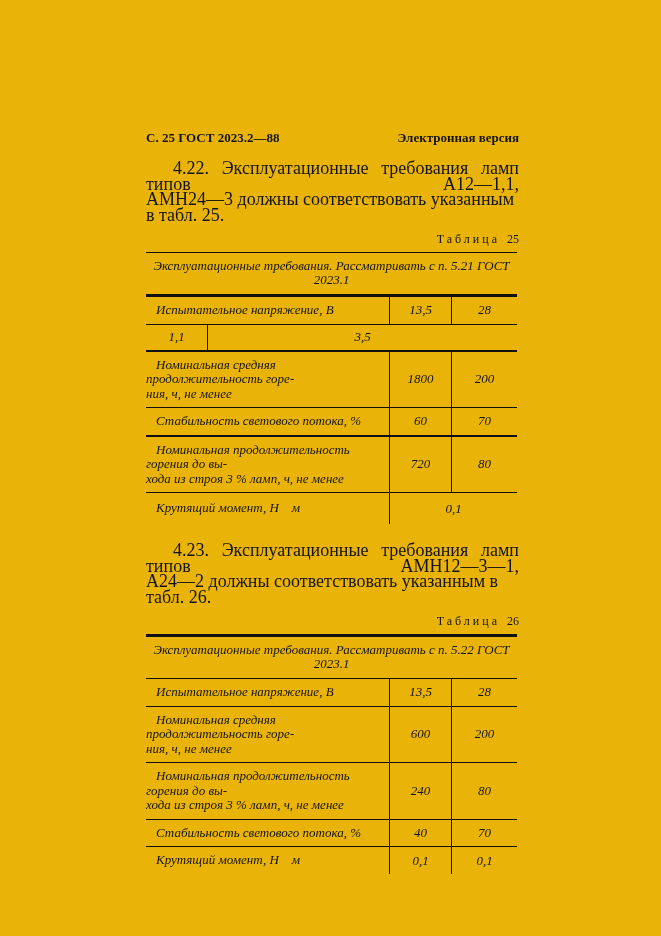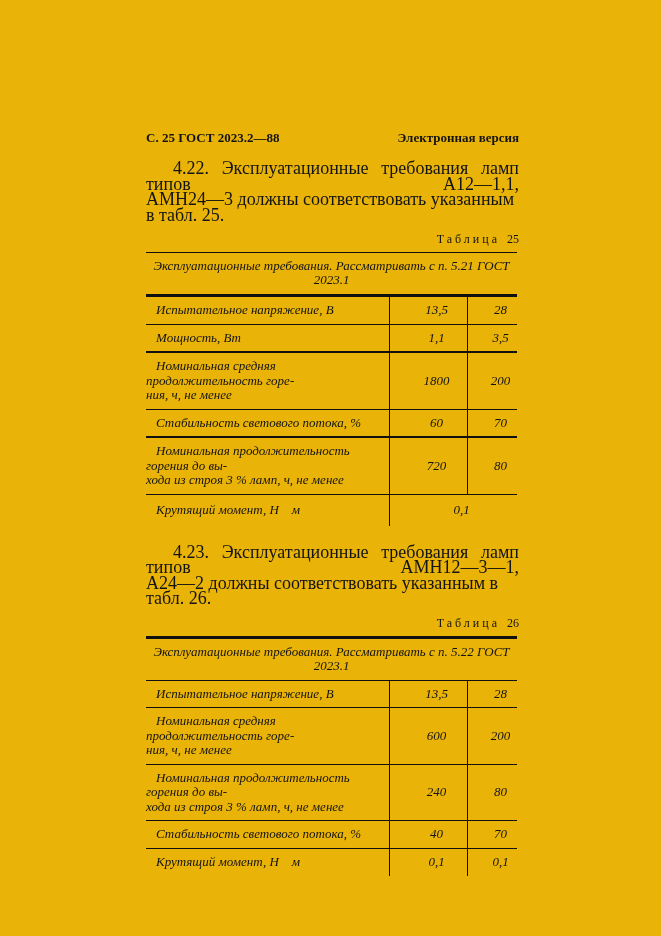--- a/index.html
+++ b/index.html
@@ -61,21 +61,21 @@
   .t26 { border-top: 3px solid #111; margin-bottom: 0; }
 
   .thead {
     text-align: center;
     padding: 6px 2px 7px 2px;
     line-height: 14px;
   }
   .t25 .thead { border-bottom: 3px solid #111; }
   .t26 .thead { border-bottom: 1px solid #111; }
 
-  .grow { display: flex; align-items: stretch; gap: 16px; }
+  .grow { display: flex; align-items: stretch; }
   .sep-thin  { border-bottom: 1px solid #111; }
   .sep-thick { border-bottom: 2px solid #111; }
   .sep-none  { border-bottom: none; }
 
   .lbl {
     width: 244px;
     padding: 6px 8px 6px 0;
     border-right: 1px solid #111;
     text-indent: 10px;
     white-space: pre-line;
@@ -132,21 +132,20 @@
     <div class="gtable t25">
       <div class="thead">Эксплуатационные требования. Рассматривать с п. 5.21 ГОСТ 2023.1</div>
 
       <div class="grow sep-thin">
         <div class="lbl">Испытательное напряжение, В</div>
         <div class="v1">13,5</div>
         <div class="v2">28</div>
       </div>
 
       <div class="grow sep-thick row-med">
-        <div class="lbl">Мощность, Вт</div>
         <div class="v1">1,1</div>
         <div class="v2">3,5</div>
       </div>
 
       <div class="grow sep-thin row-tall">
         <div class="lbl">Номинальная средняя продолжительность горе-
 ния, ч, не менее</div>
         <div class="v1">1800</div>
         <div class="v2">200</div>
       </div>

